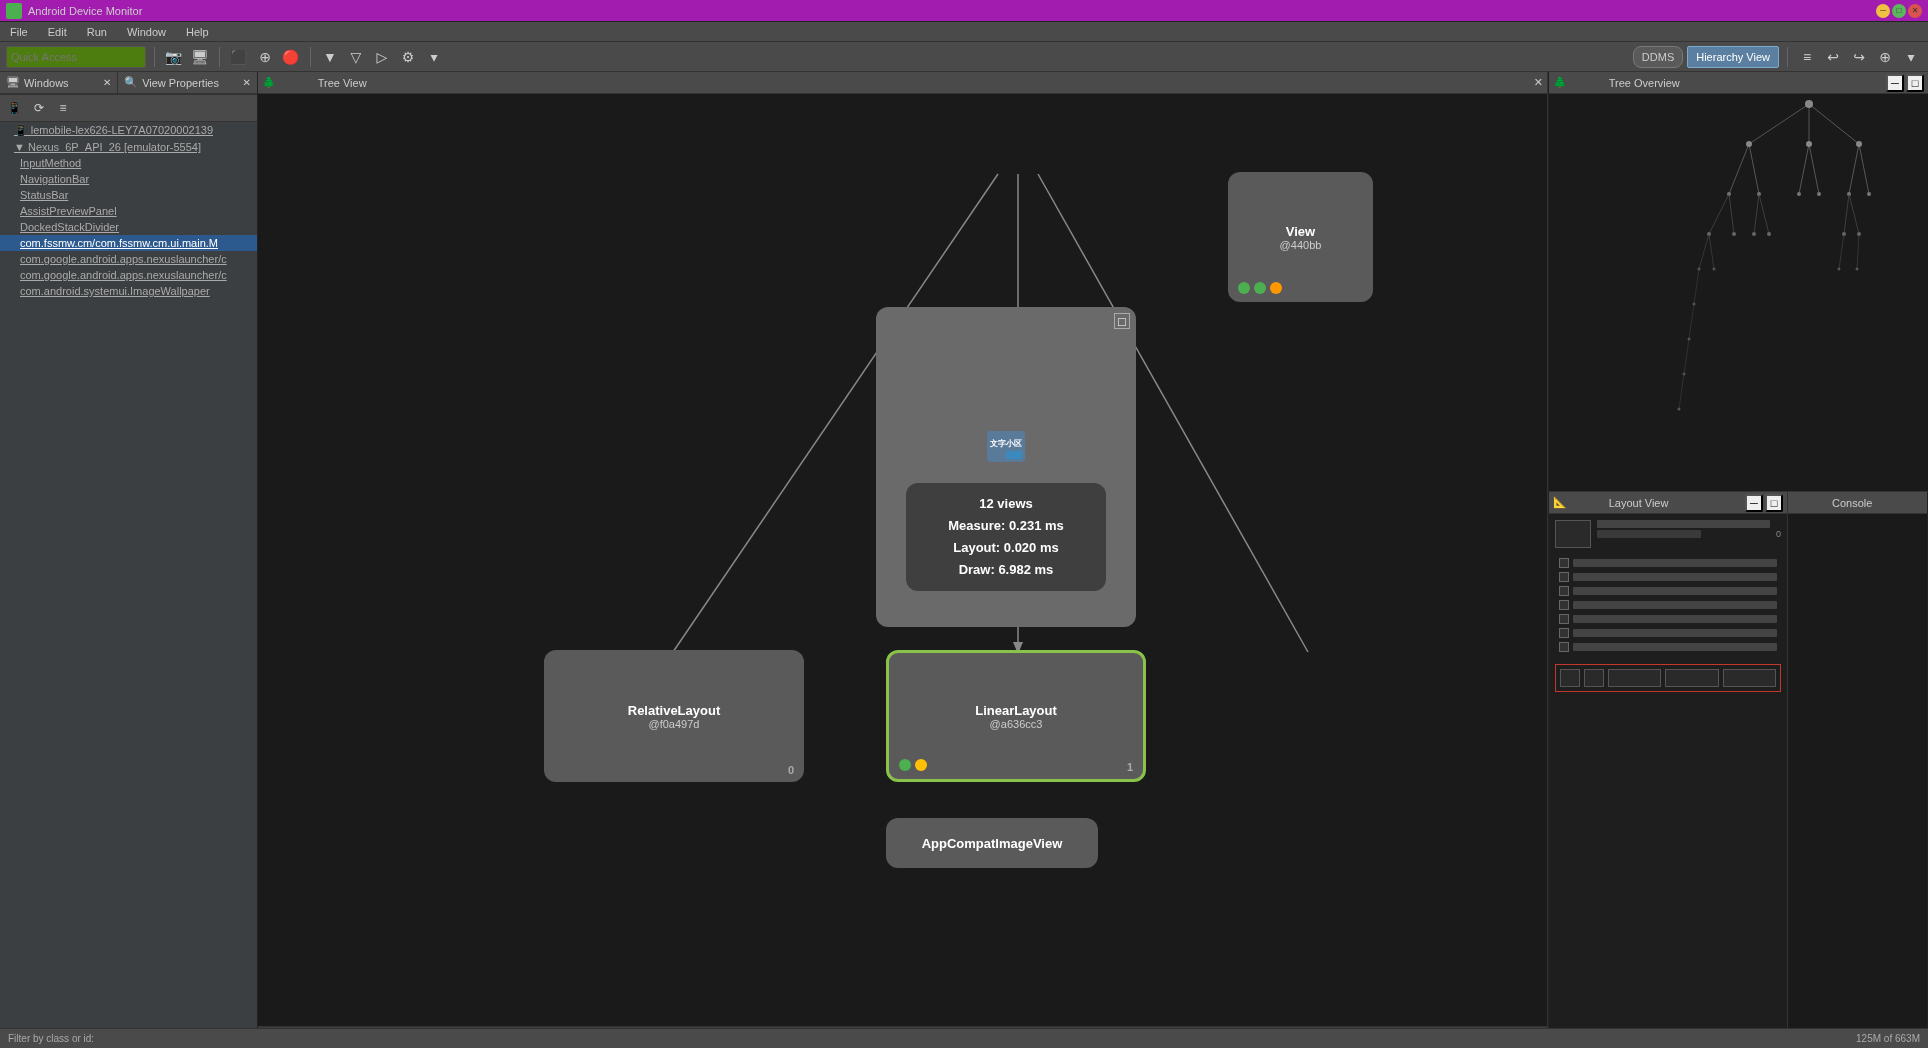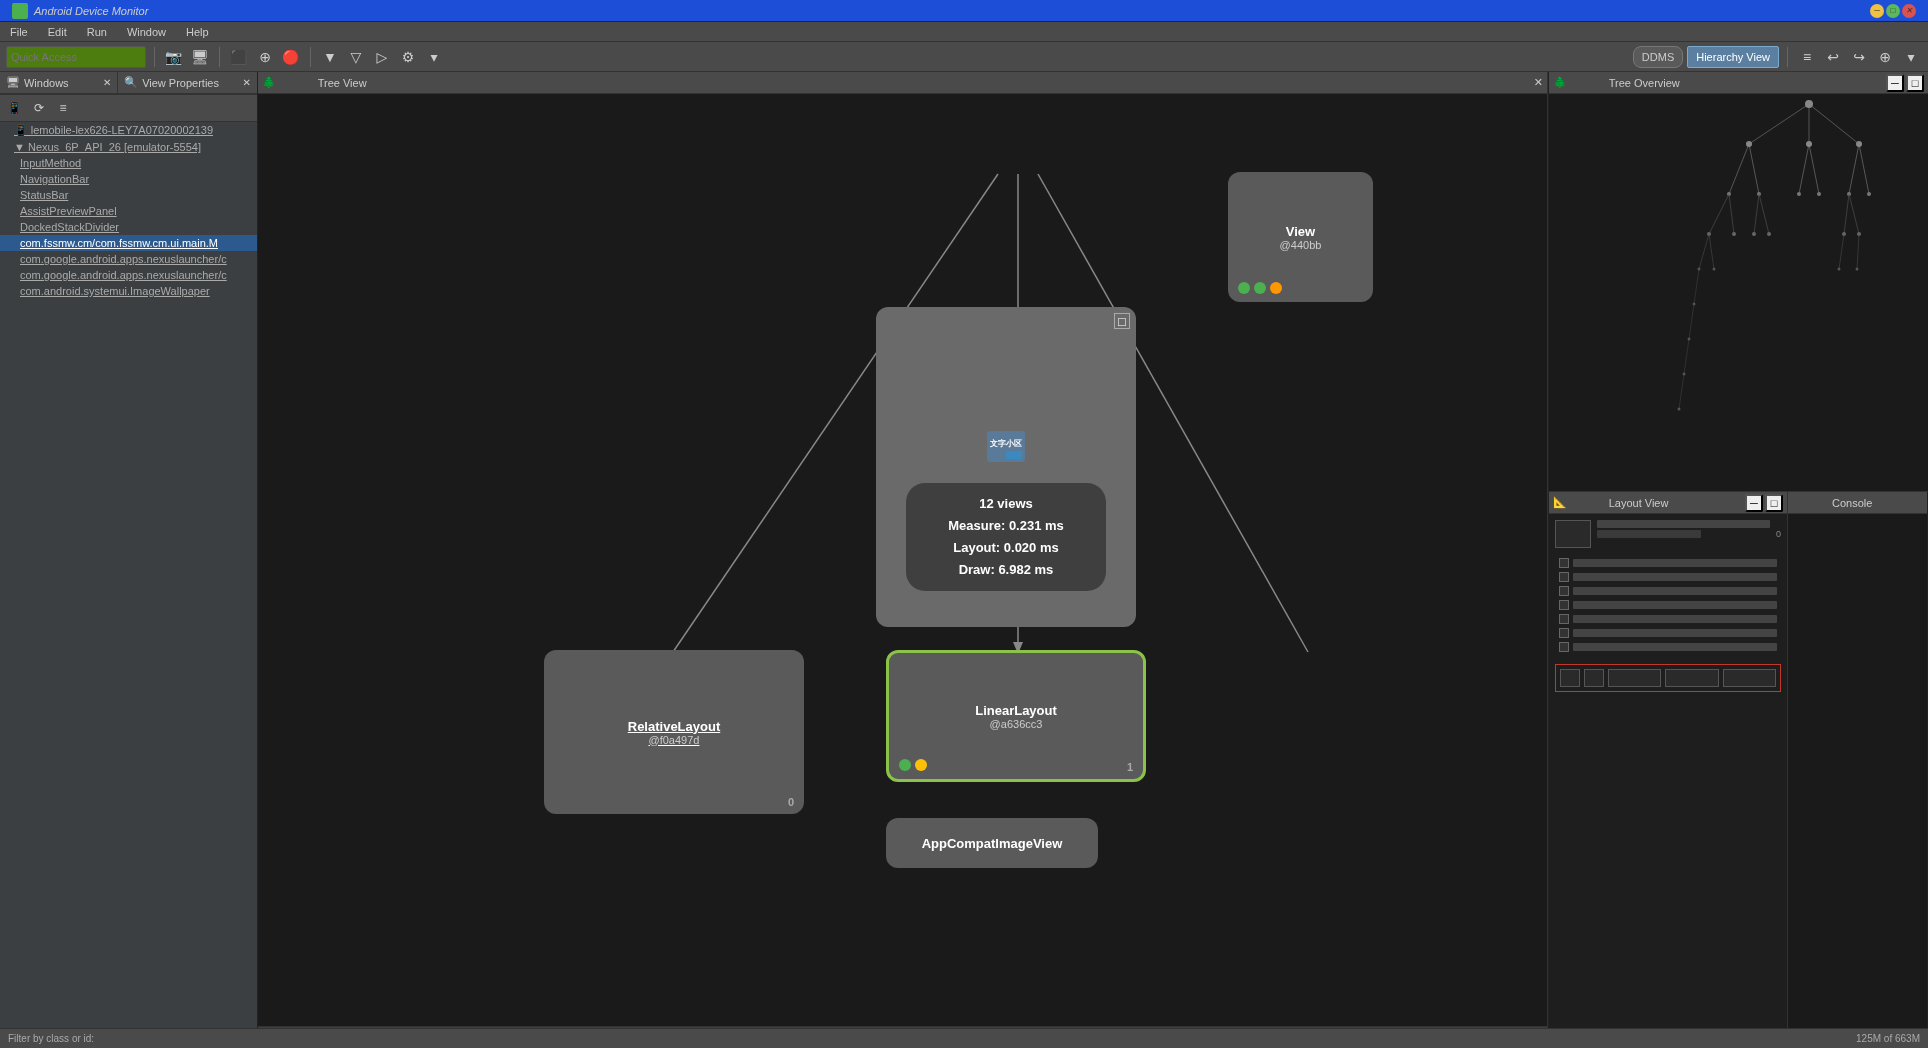--- a/index.html
+++ b/index.html
@@ -1,27 +1,26 @@
 <!DOCTYPE html>
 <html><head>
   <meta charset="utf-8">
   <style>
     * { box-sizing: border-box; margin: 0; padding: 0; }
     body { font-family: 'Segoe UI', Arial, sans-serif; font-size: 11px; background: #3c3f41; color: #ccc; overflow: hidden; width: 1928px; height: 1048px; }
 
     
     #title-bar {
-      background: #1d4ed8;
+      background: #a21caf;
       height: 22px;
       display: flex;
       align-items: center;
-      padding: 0 12px;
+      padding: 0 6px;
       border-bottom: 1px solid #222;
       user-select: none;
-      font-style: italic;
     }
     #title-bar .app-icon { width: 16px; height: 16px; margin-right: 6px; background: #4CAF50; border-radius: 2px; flex-shrink: 0; }
     #title-bar .title { font-size: 11px; color: #ccc; flex: 1; }
     #title-bar .win-controls { display: flex; gap: 2px; }
     #title-bar .win-btn { width: 14px; height: 14px; border-radius: 50%; cursor: pointer; display: flex; align-items: center; justify-content: center; font-size: 8px; color: #333; }
     #title-bar .win-btn.minimize { background: #f0c040; }
     #title-bar .win-btn.maximize { background: #5cb85c; }
     #title-bar .win-btn.close { background: #d9534f; }
 
     
@@ -169,21 +168,21 @@
     .node-dots { position: absolute; bottom: 8px; left: 10px; display: flex; gap: 4px; }
     .dot { width: 12px; height: 12px; border-radius: 50%; }
     .dot.green { background: #4CAF50; }
     .dot.yellow { background: #FFC107; }
     .dot.orange { background: #FF9800; }
 
     
     .info-box {
       position: absolute;
       background: rgba(60,60,60,0.92);
-      border-radius: 19px;
+      border-radius: 12px;
       padding: 10px 16px;
       color: #fff;
       font-size: 13px;
       line-height: 1.7;
       text-align: center;
     }
 
     
     .app-preview {
       background: #6a6a6a;
@@ -366,21 +365,21 @@
         <div class="node-icon-btn">□</div>
 
         <div class="info-box" style="top:55%; left:50%; transform:translateX(-50%); width:200px;">
           <div>12 views</div>
           <div>Measure: 0.231 ms</div>
           <div>Layout: 0.020 ms</div>
           <div>Draw: 6.982 ms</div>
         </div>
       </div>
 
-      <div class="node-box" style="left:286px; top:556px; width:260px; height:164px;text-decoration:underline;">
+      <div class="node-box" style="left:286px; top:556px; width:260px; height:132px;">
         <span>RelativeLayout</span>
         <span class="node-id">@f0a497d</span>
         <span class="node-num">0</span>
       </div>
 
       <div class="node-box selected" style="left:628px; top:556px; width:260px; height:132px;">
         <span>LinearLayout</span>
         <span class="node-id">@a636cc3</span>
         <span class="node-num">1</span>
         <div class="node-dots">

